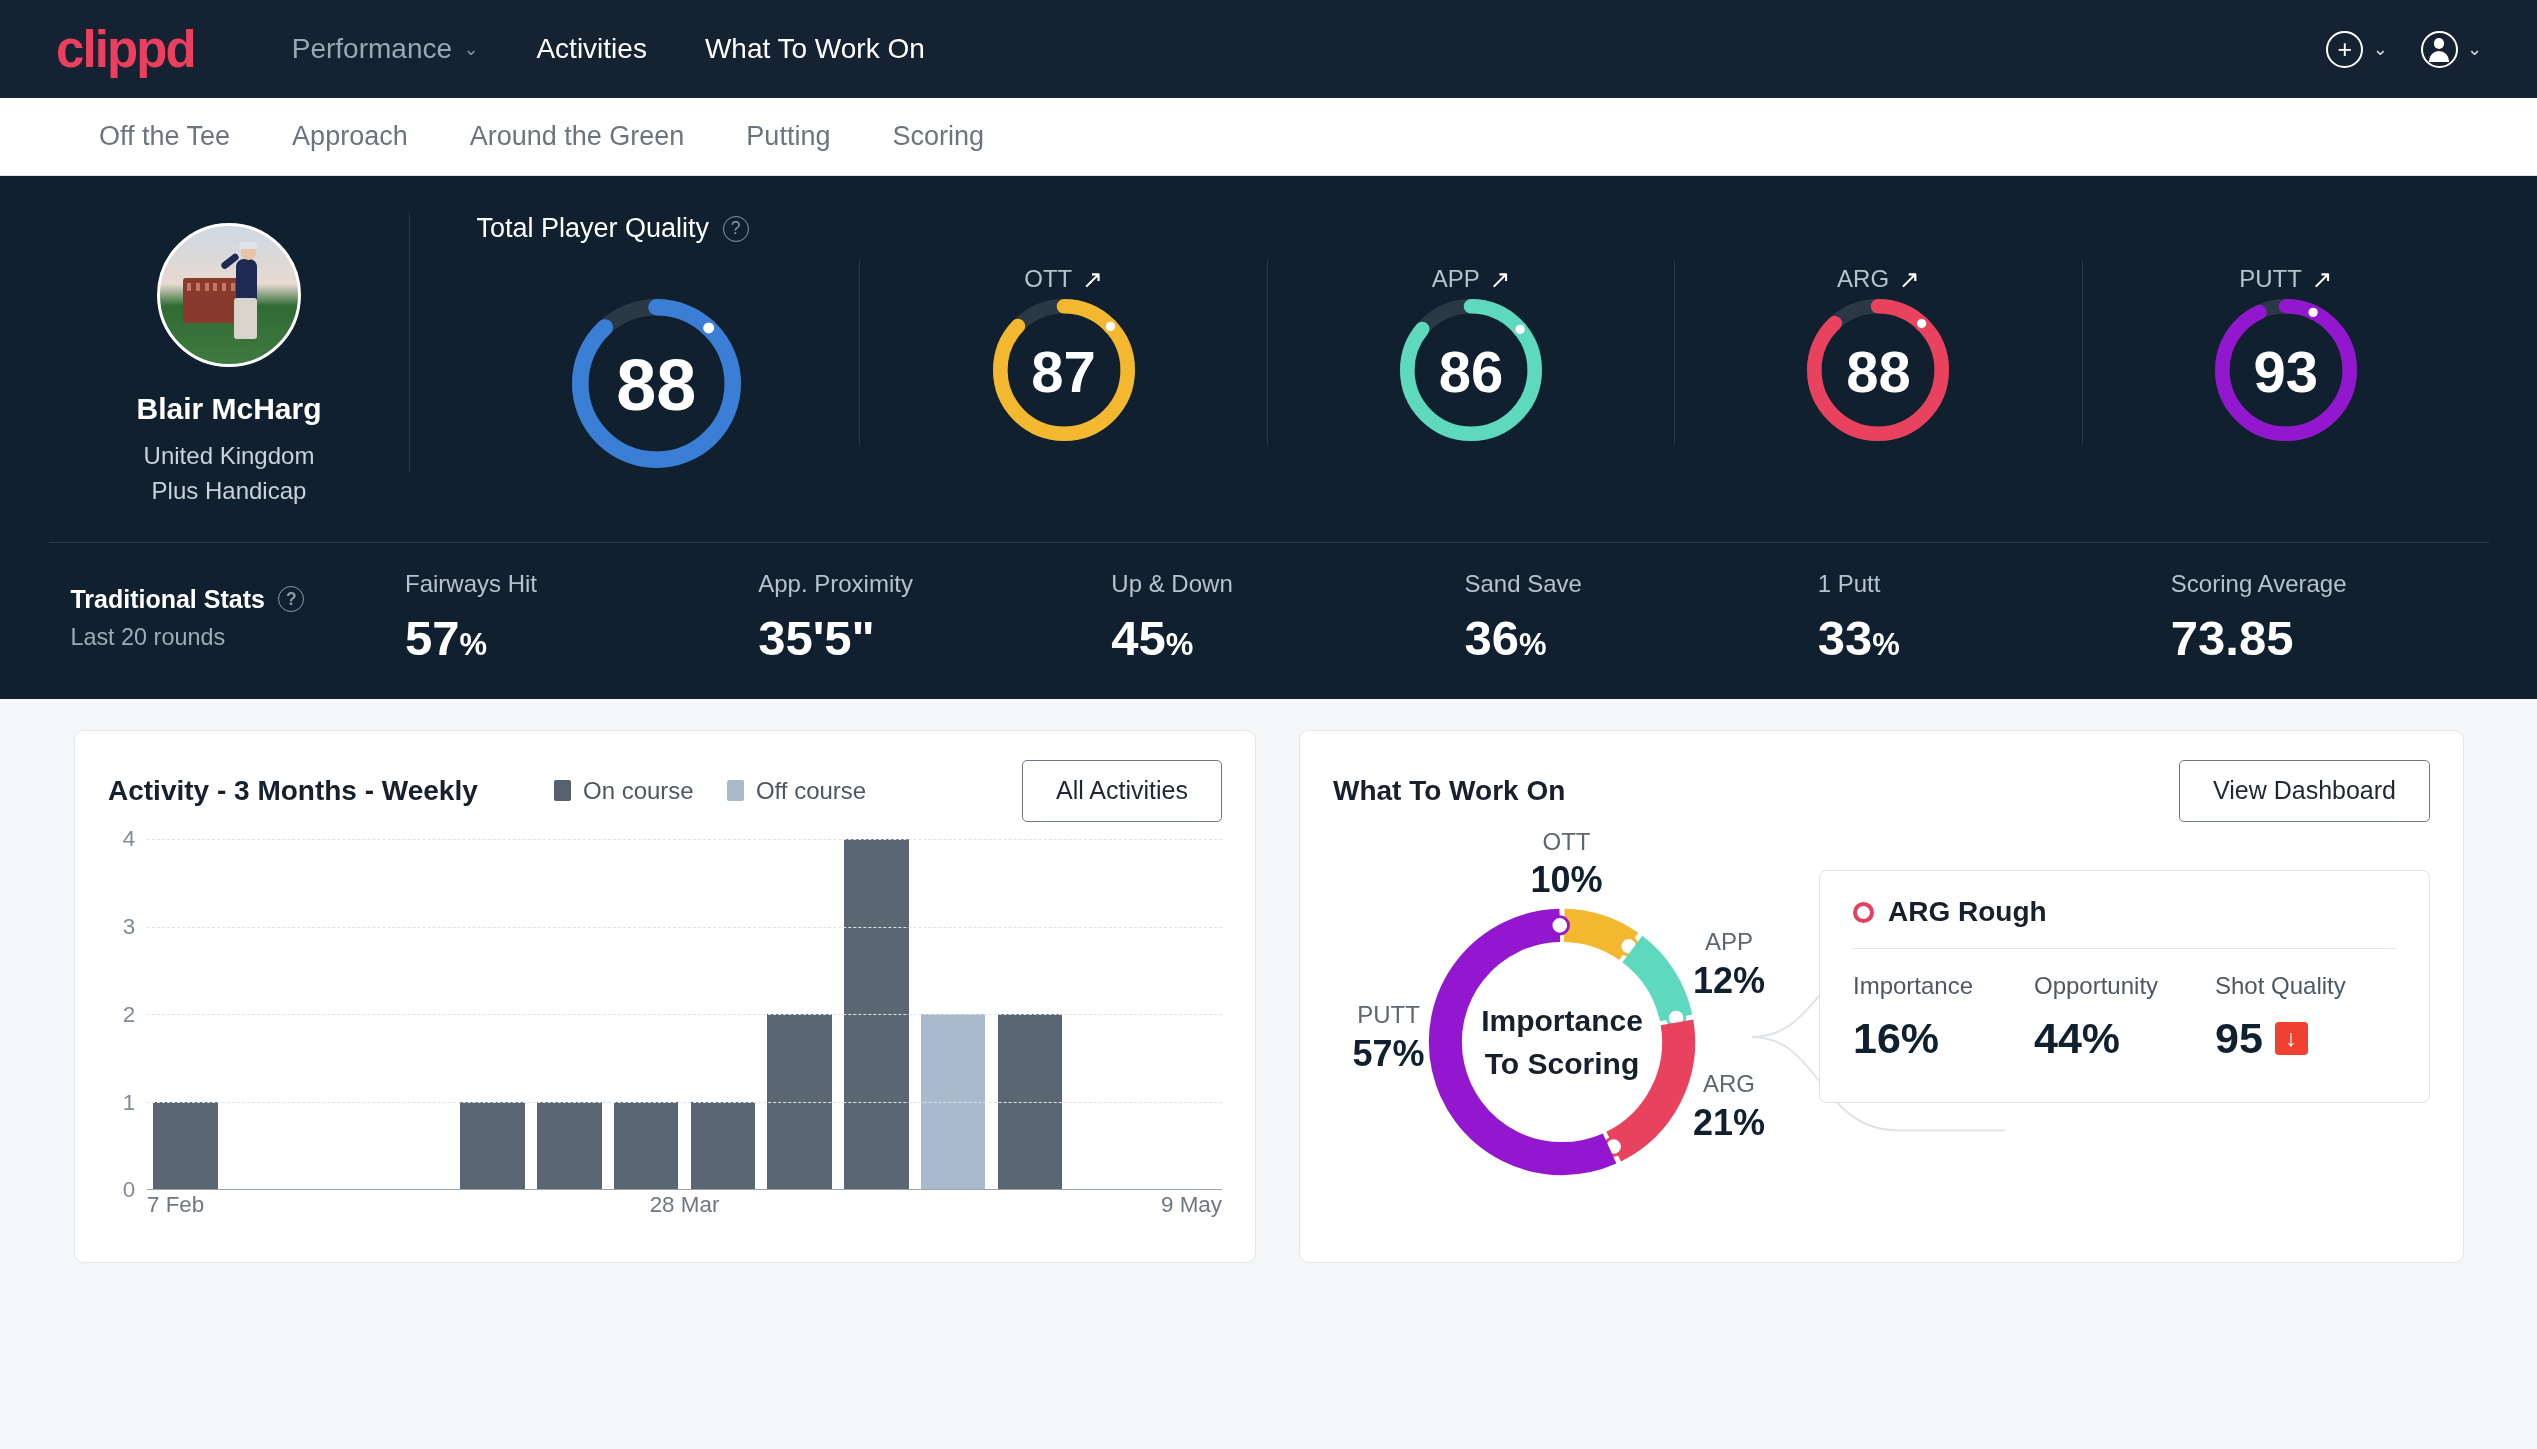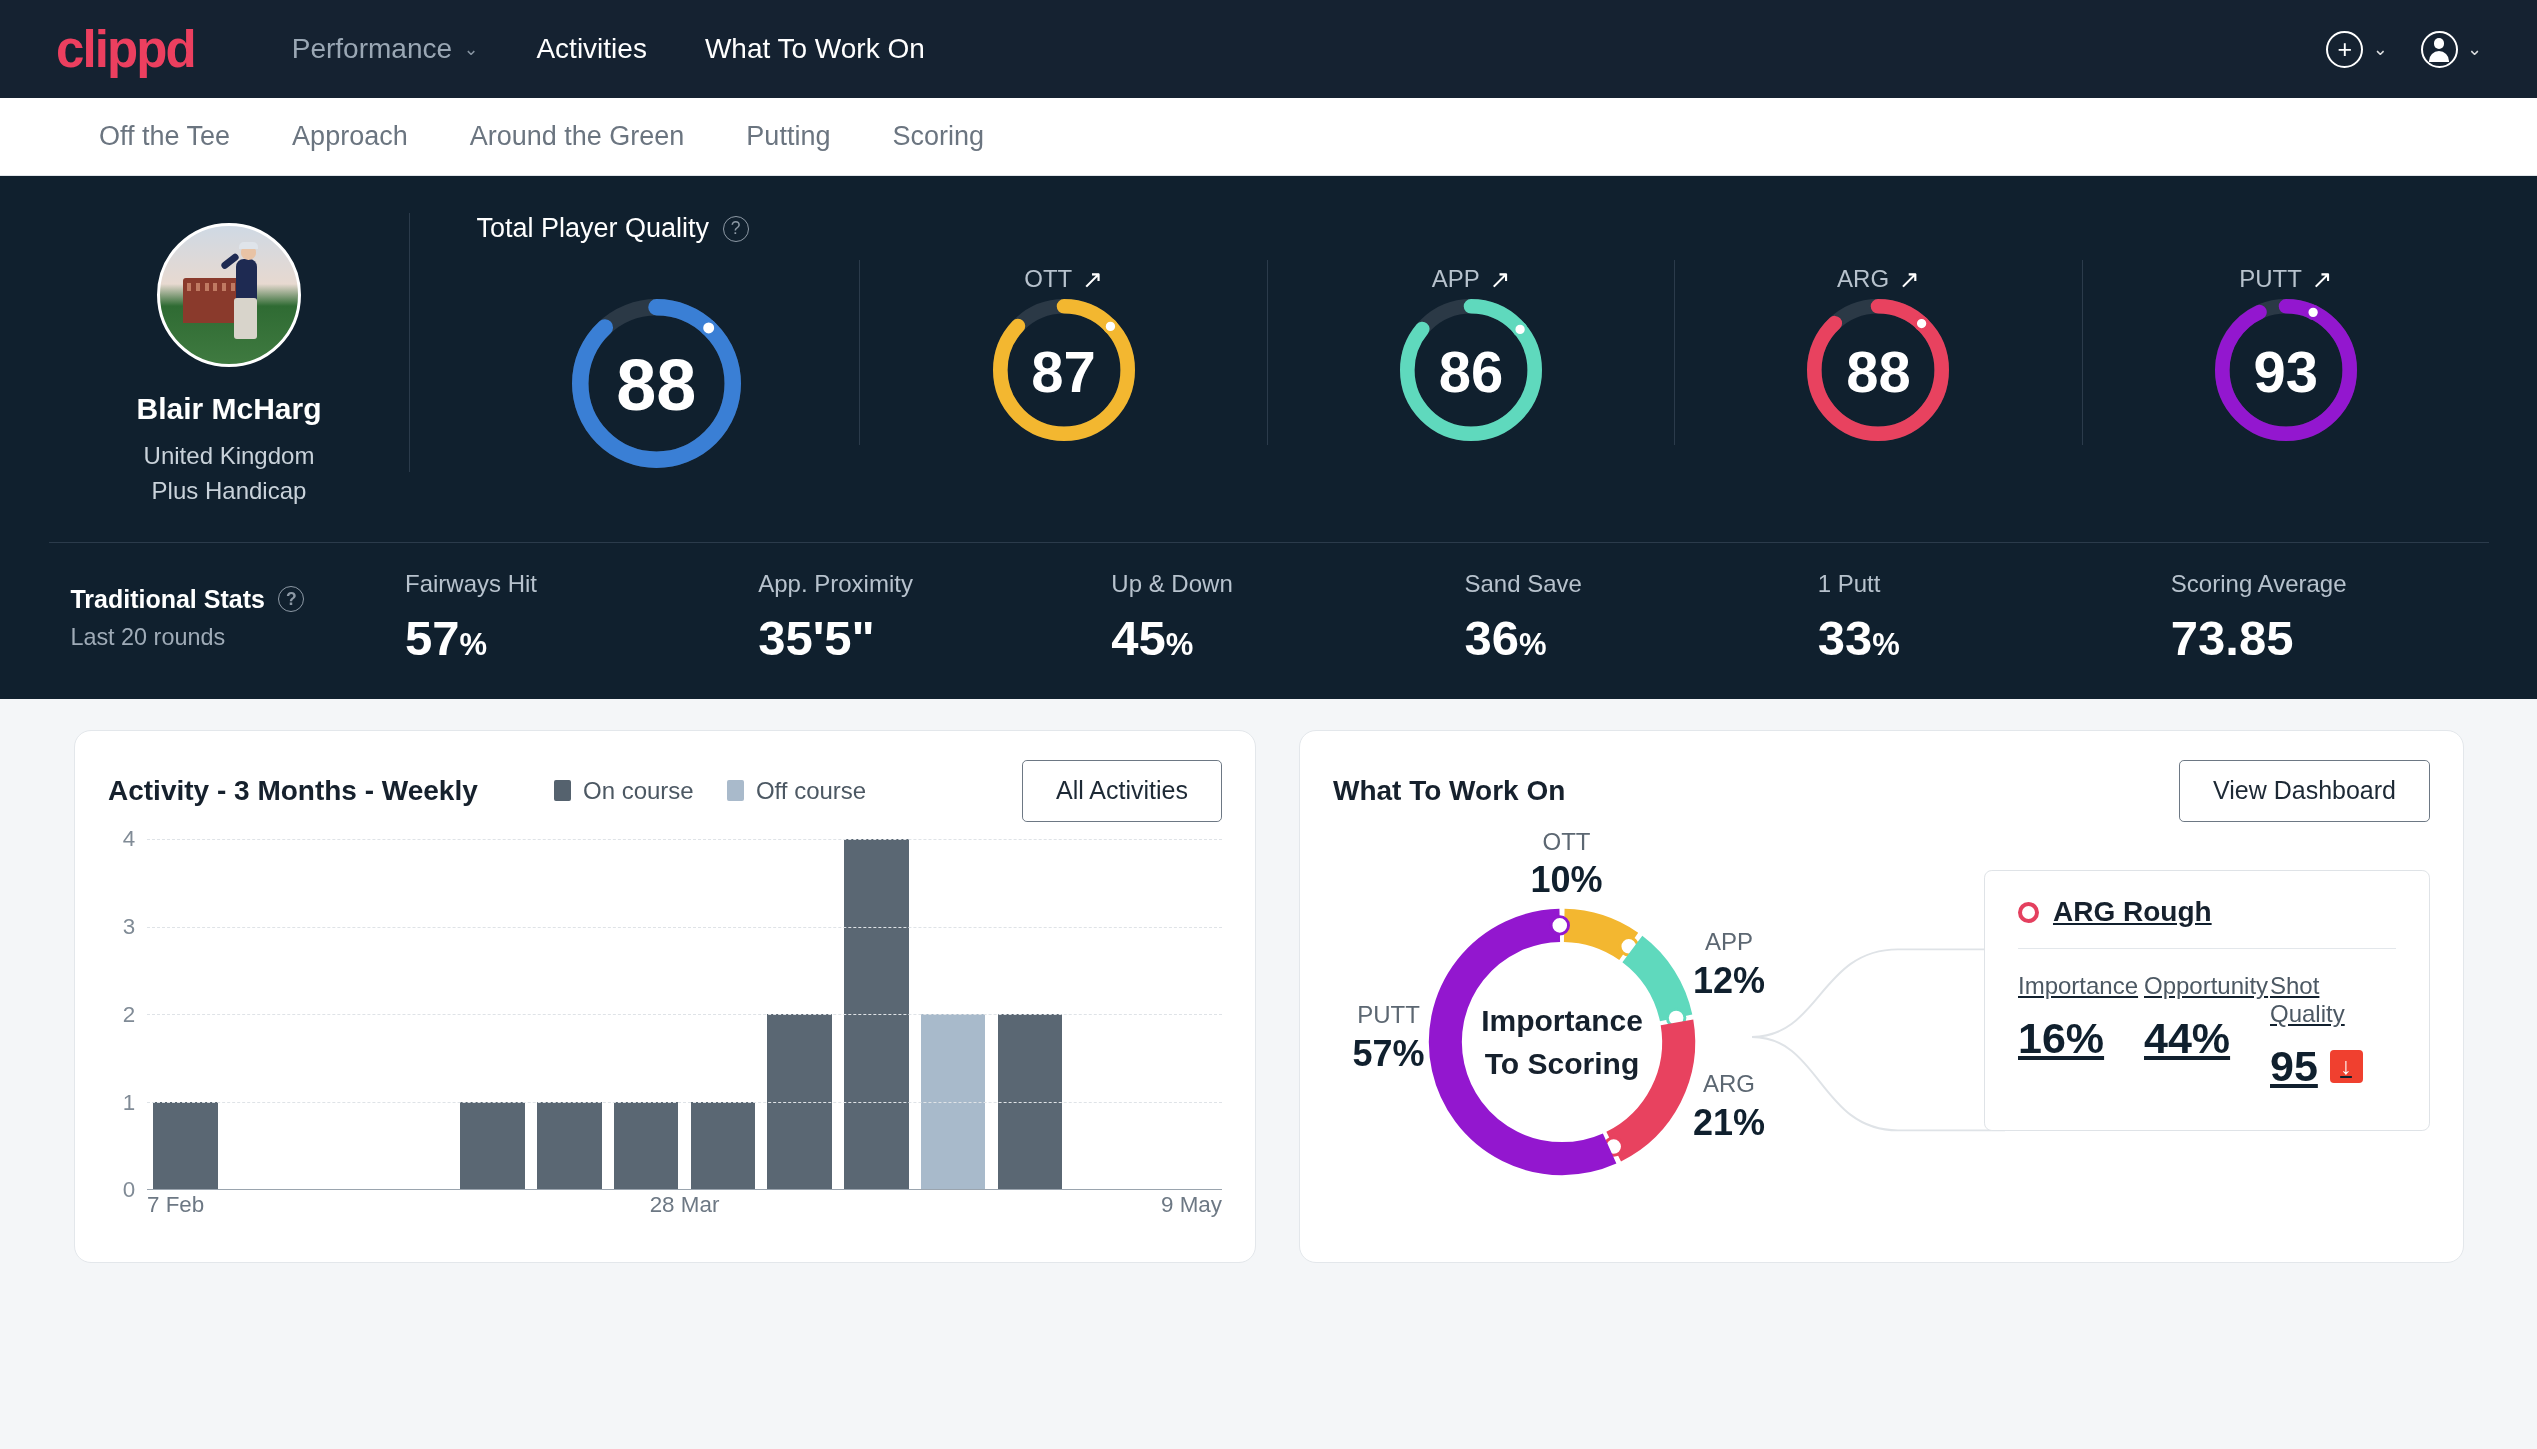--- a/index.html
+++ b/index.html
@@ -144,21 +144,21 @@
   }
   .stats-head-sub{ font-size:23.4px; color:#9fabb7; }
   .stat{ flex:1; }
   .stat-label{ font-size:24px; color:#b7c2cd; margin-bottom:11.7px; }
   .stat-value{ font-size:49px; font-weight:bold; color:#ffffff; }
   .stat-value .unit{ font-size:31px; }
 
   
   .cards{ display:flex; gap:43px; padding:31px 74px 0 74px; }
   .card{
-    background:#ffffff; border:1px solid #e3e7eb; border-radius:17px;
+    background:#ffffff; border:1px solid #e3e7eb; border-radius:10px;
     padding:29px 33px 21.4px 33px;
   }
   .card.activity{ width:1182px; }
   .card.wtwo{ flex:1; }
   .card-head{ display:flex; align-items:center; margin-bottom:9.7px; }
   .card-title{ font-size:28px; font-weight:bold; color:#16212d; }
   .legend{ display:flex; align-items:center; gap:33px; margin-left:76px; }
   .leg{ display:flex; align-items:center; gap:11.7px; font-size:24px; color:#4c5863; }
   .sw{ width:17.5px; height:21.4px; border-radius:1.9px; }
   .sw.on{ background:#55626e; }
@@ -207,24 +207,23 @@
     position:absolute; left:90px; top:72px; width:278px; height:278px;
     display:flex; flex-direction:column; align-items:center;
     justify-content:center; gap:9.7px;
   }
   .donut-center div{ font-size:30px; font-weight:bold; color:#16212d; }
   .dlabel{ position:absolute; text-align:center; }
   .dlabel .k{ font-size:24px; color:#5c6772; margin-bottom:3.9px; }
   .dlabel .v{ font-size:36px; font-weight:bold; color:#10202e; }
 
   .detail{
-    position:absolute; right:0; top:39px; width:446px;
+    position:absolute; right:0; top:39px; width:611px;
     border:1px solid #dfe3e7; border-radius:7.8px; padding:25px 33px 39px 33px;
     background:#ffffff;
-    text-decoration:underline;
   }
   .detail-head{ display:flex; align-items:center; gap:13.6px; padding-bottom:19.5px; }
   .dot-o{
     width:21.4px; height:21.4px; border-radius:50%;
     border:4.9px solid #e4405f;
   }
   .detail-title{ font-size:28px; font-weight:bold; color:#16212d; }
   .detail-rule{ height:1px; background:#e3e7eb; }
   .detail-cols{ display:flex; padding-top:23.4px; }
   .dcol{ flex:1; }

